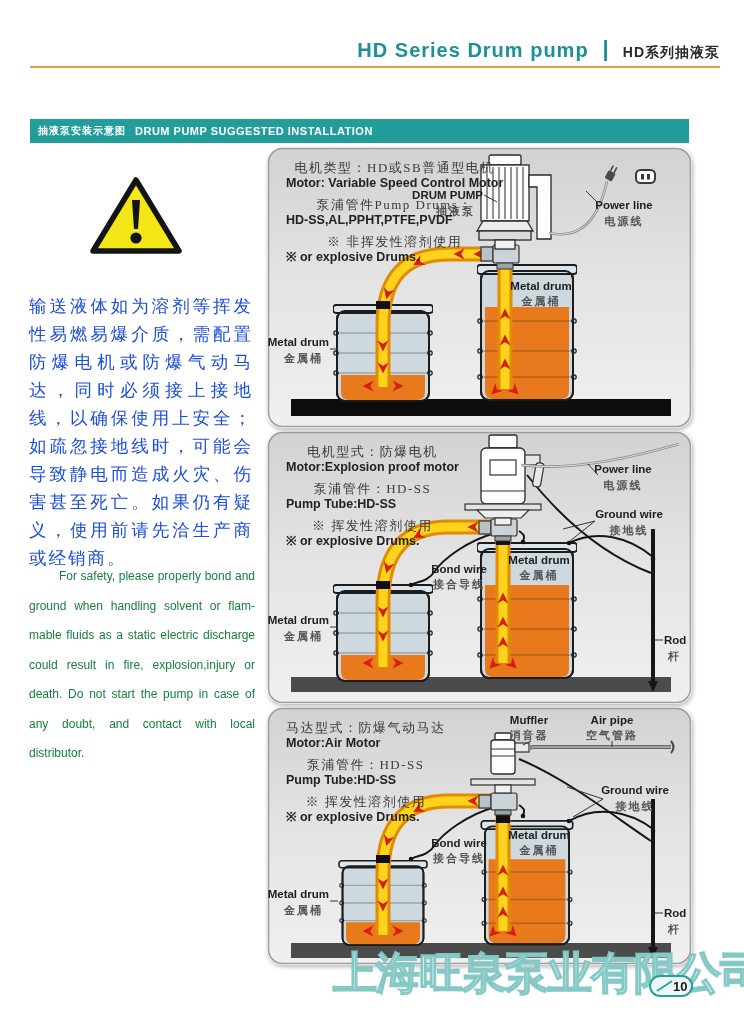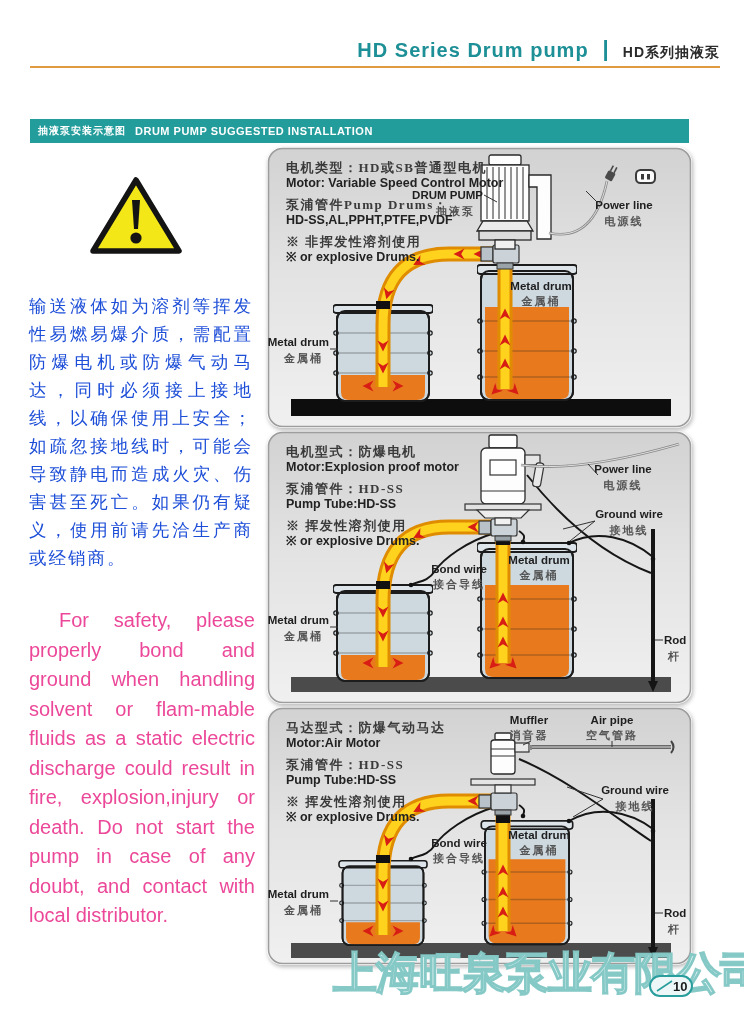--- a/index.html
+++ b/index.html
@@ -16,29 +16,29 @@
           color:#fff;display:flex;align-items:center;gap:9px;padding-left:8px;box-sizing:border-box;}
   .banner .zh{font-size:10px;font-weight:700;letter-spacing:1px;}
   .banner .en{font-size:11px;font-weight:700;letter-spacing:0.5px;text-align:right;}
   
   .warning{position:absolute;left:88px;top:173px;}
   
   .intro-zh{position:absolute;left:29px;top:292px;width:224px;
             font-family:"Liberation Serif",serif;font-size:17.5px;line-height:28px;
             letter-spacing:2px;color:#1d4ed8;text-align:justify;}
   .intro-en{position:absolute;left:29px;top:562px;width:226px;
-            font-size:20px;line-height:29.5px;color:#ec4899;text-align:justify;text-indent:30px;margin-top:44px;}
+            font-size:12px;line-height:29.5px;color:#15803d;text-align:justify;text-indent:30px;}
   
   .panel{position:absolute;left:267px;width:425px;border-radius:15px;
          box-shadow:1px 2px 4px rgba(0,0,0,.28);}
   .panel svg{display:block;}
   .p1{top:147px;height:281px;} .p2{top:431px;height:273px;} .p3{top:707px;height:258px;}
   .panel-info{position:absolute;left:19px;top:13px;pointer-events:none;}
-  .panel-info .zh{font-family:"Liberation Serif",serif;font-size:13px;font-weight:700;
-                  color:#3a3a3a;letter-spacing:1.5px;line-height:16px;}
+  .panel-info .zh{font-family:"Liberation Serif",serif;font-size:13px;font-weight:400;
+                  color:#3a3a3a;letter-spacing:1.5px;line-height:16px;text-align:center;}
   .panel-info .en{font-size:12.5px;font-weight:700;color:#222;line-height:15px;}
   .panel-info .gap{height:6px;}
   
   .dlbl-en{font-family:"Liberation Sans",sans-serif;font-size:11.5px;font-weight:700;fill:#1e1e1e;}
   .dlbl-zh{font-family:"Liberation Serif",serif;font-size:11px;font-weight:600;fill:#555;letter-spacing:2px;}
   .callout{stroke:#333;stroke-width:1;fill:none;}
   .wire{stroke:#161616;stroke-width:2;fill:none;}
   .cord{stroke:#8a8a8a;stroke-width:2.6;fill:none;}
   .cord2{stroke:#e9e9e9;stroke-width:.9;fill:none;}
   .tube-out{stroke:#e08c00;stroke-width:15;fill:none;}

